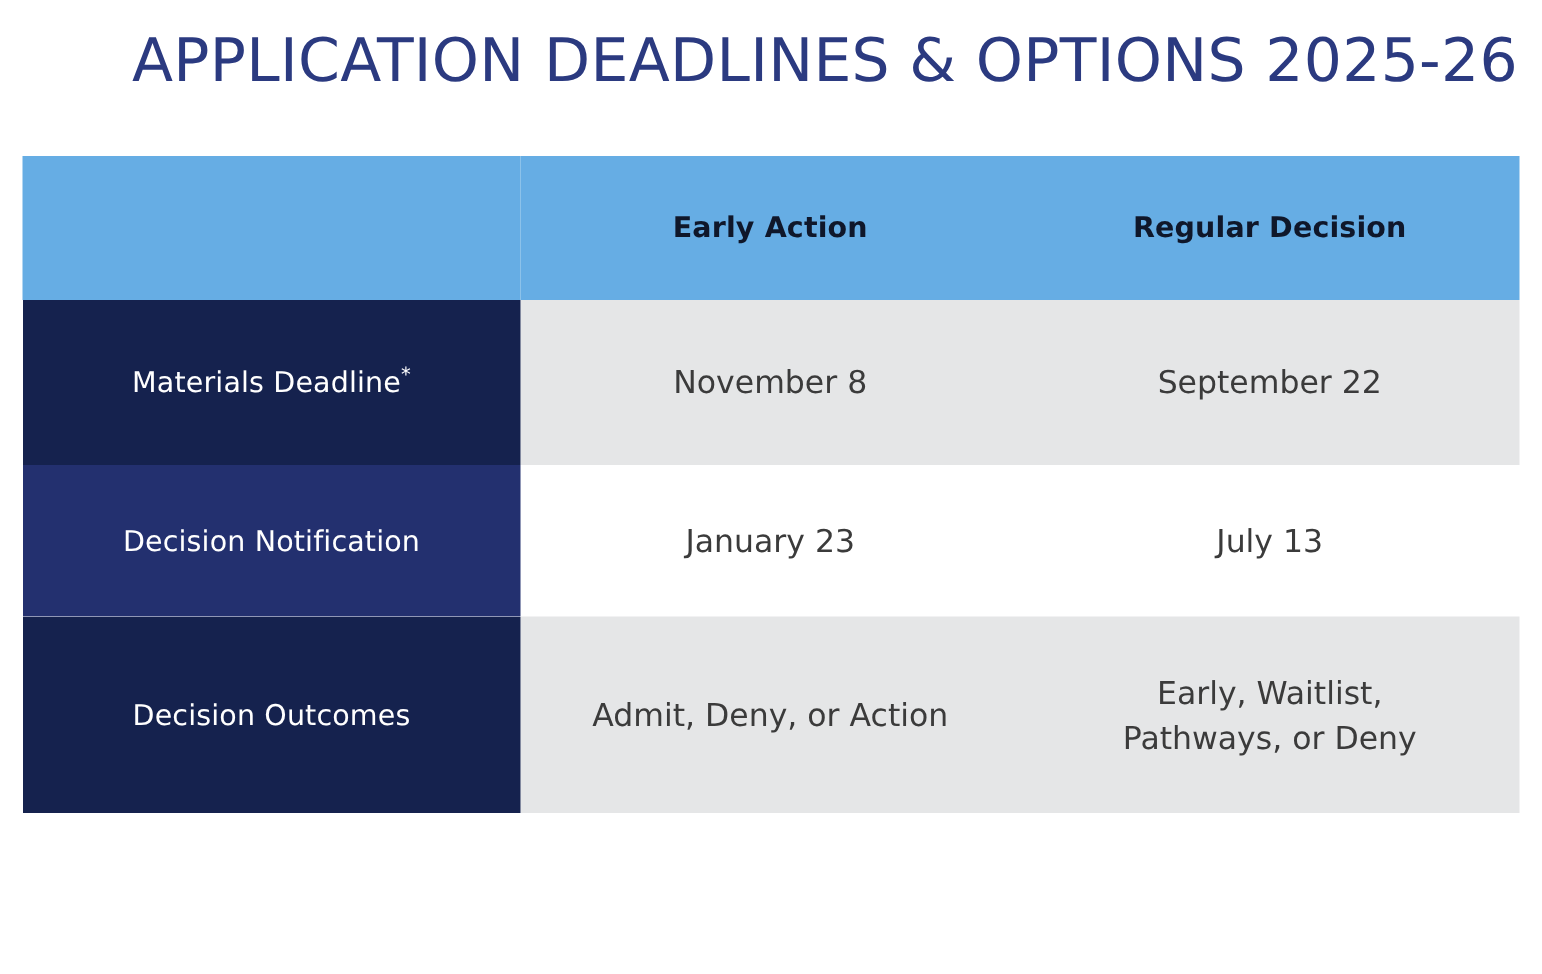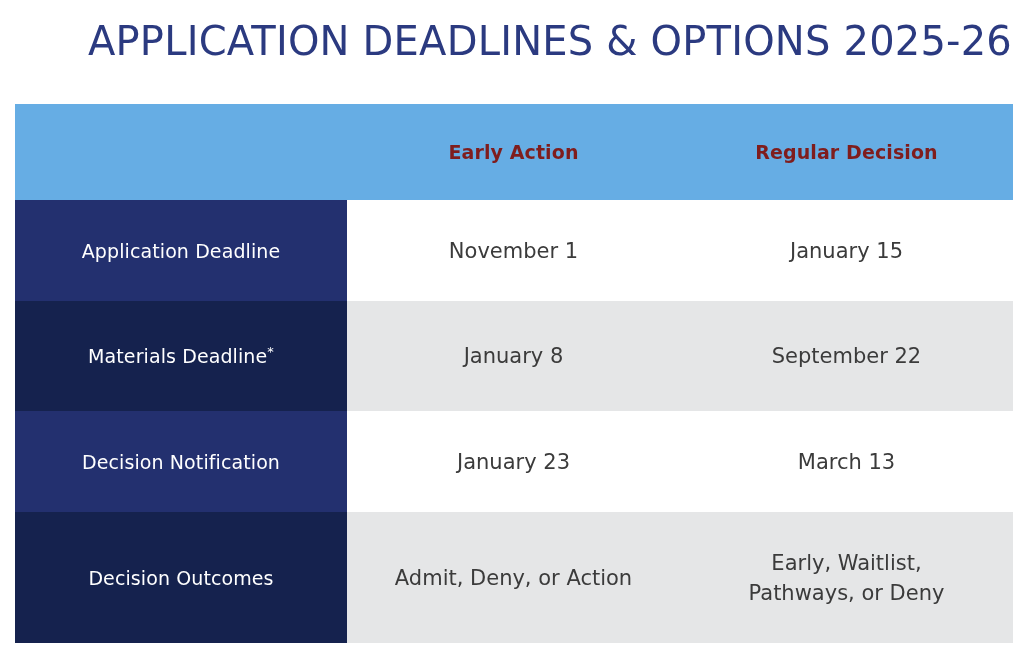--- a/index.html
+++ b/index.html
@@ -52,21 +52,21 @@
   .deadline-table col.col-data  { width: 333px; }
 
   
   .head-row { height: 96px; }
 
   .head-cell-blank {
     background: #66ade4;
   }
   .head-cell {
     background: #66ade4;
-    color: #7f1d1d;
+    color: #0f172a;
     font-family: "DejaVu Sans", sans-serif;
     font-size: 19px;
     font-weight: bold;
     text-align: center;
     vertical-align: middle;
     letter-spacing: 0.1px;
   }
 
   
   .row-label {
@@ -123,53 +123,42 @@
     </colgroup>
     <thead>
       <tr class="head-row">
         <th class="head-cell-blank"></th>
         <th class="head-cell">Early Action</th>
         <th class="head-cell">Regular Decision</th>
       </tr>
     </thead>
     <tbody>
 
-      <tr class="odd r1">
-        <th class="row-label">
-          <span>Application Deadline</span><span class="sup"></span>
-        </th>
-        <td class="data-cell">
-          <span class="data-line">November 1</span>
-        </td>
-        <td class="data-cell">
-          <span class="data-line">January 15</span>
-        </td>
-      </tr>
 
       <tr class="even r2">
         <th class="row-label">
           <span>Materials Deadline</span><span class="sup">*</span>
         </th>
         <td class="data-cell">
-          <span class="data-line">January 8</span>
+          <span class="data-line">November 8</span>
         </td>
         <td class="data-cell">
           <span class="data-line">September 22</span>
         </td>
       </tr>
 
       <tr class="odd r3">
         <th class="row-label">
           <span>Decision Notification</span><span class="sup"></span>
         </th>
         <td class="data-cell">
           <span class="data-line">January 23</span>
         </td>
         <td class="data-cell">
-          <span class="data-line">March 13</span>
+          <span class="data-line">July 13</span>
         </td>
       </tr>
 
       <tr class="even r4">
         <th class="row-label">
           <span>Decision Outcomes</span><span class="sup"></span>
         </th>
         <td class="data-cell">
           <span class="data-line">Admit, Deny, or Action</span>
         </td>

